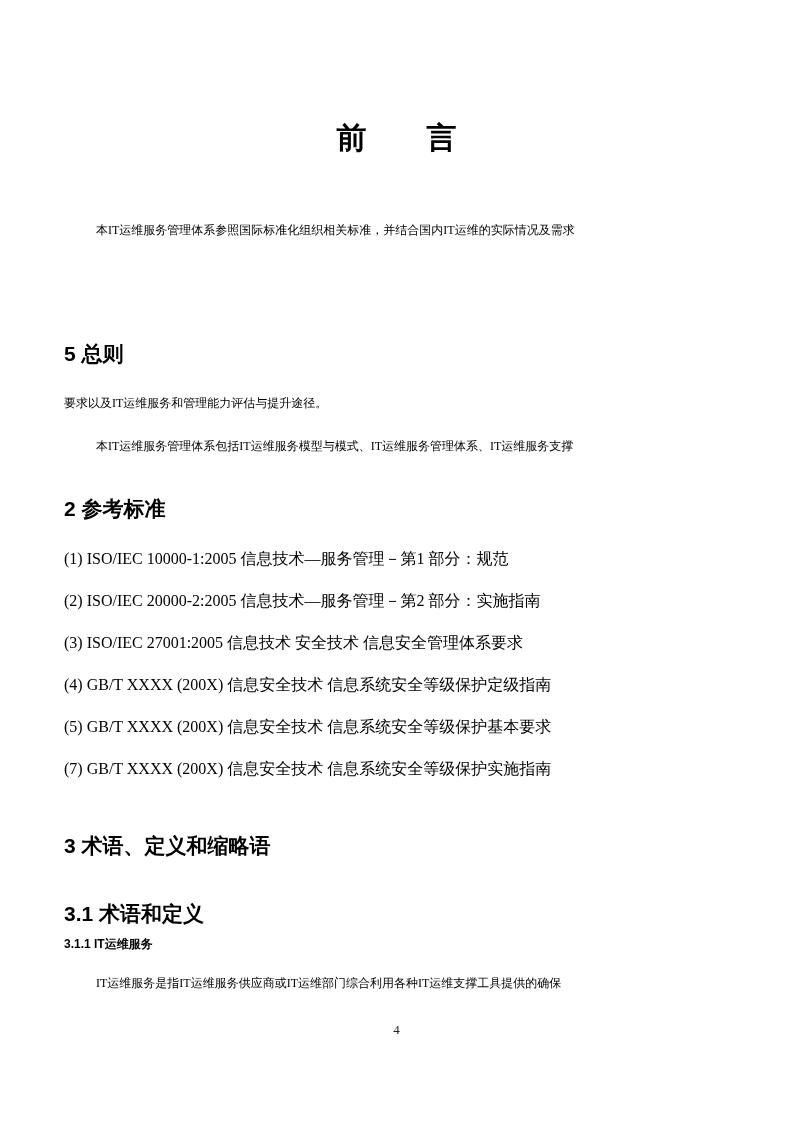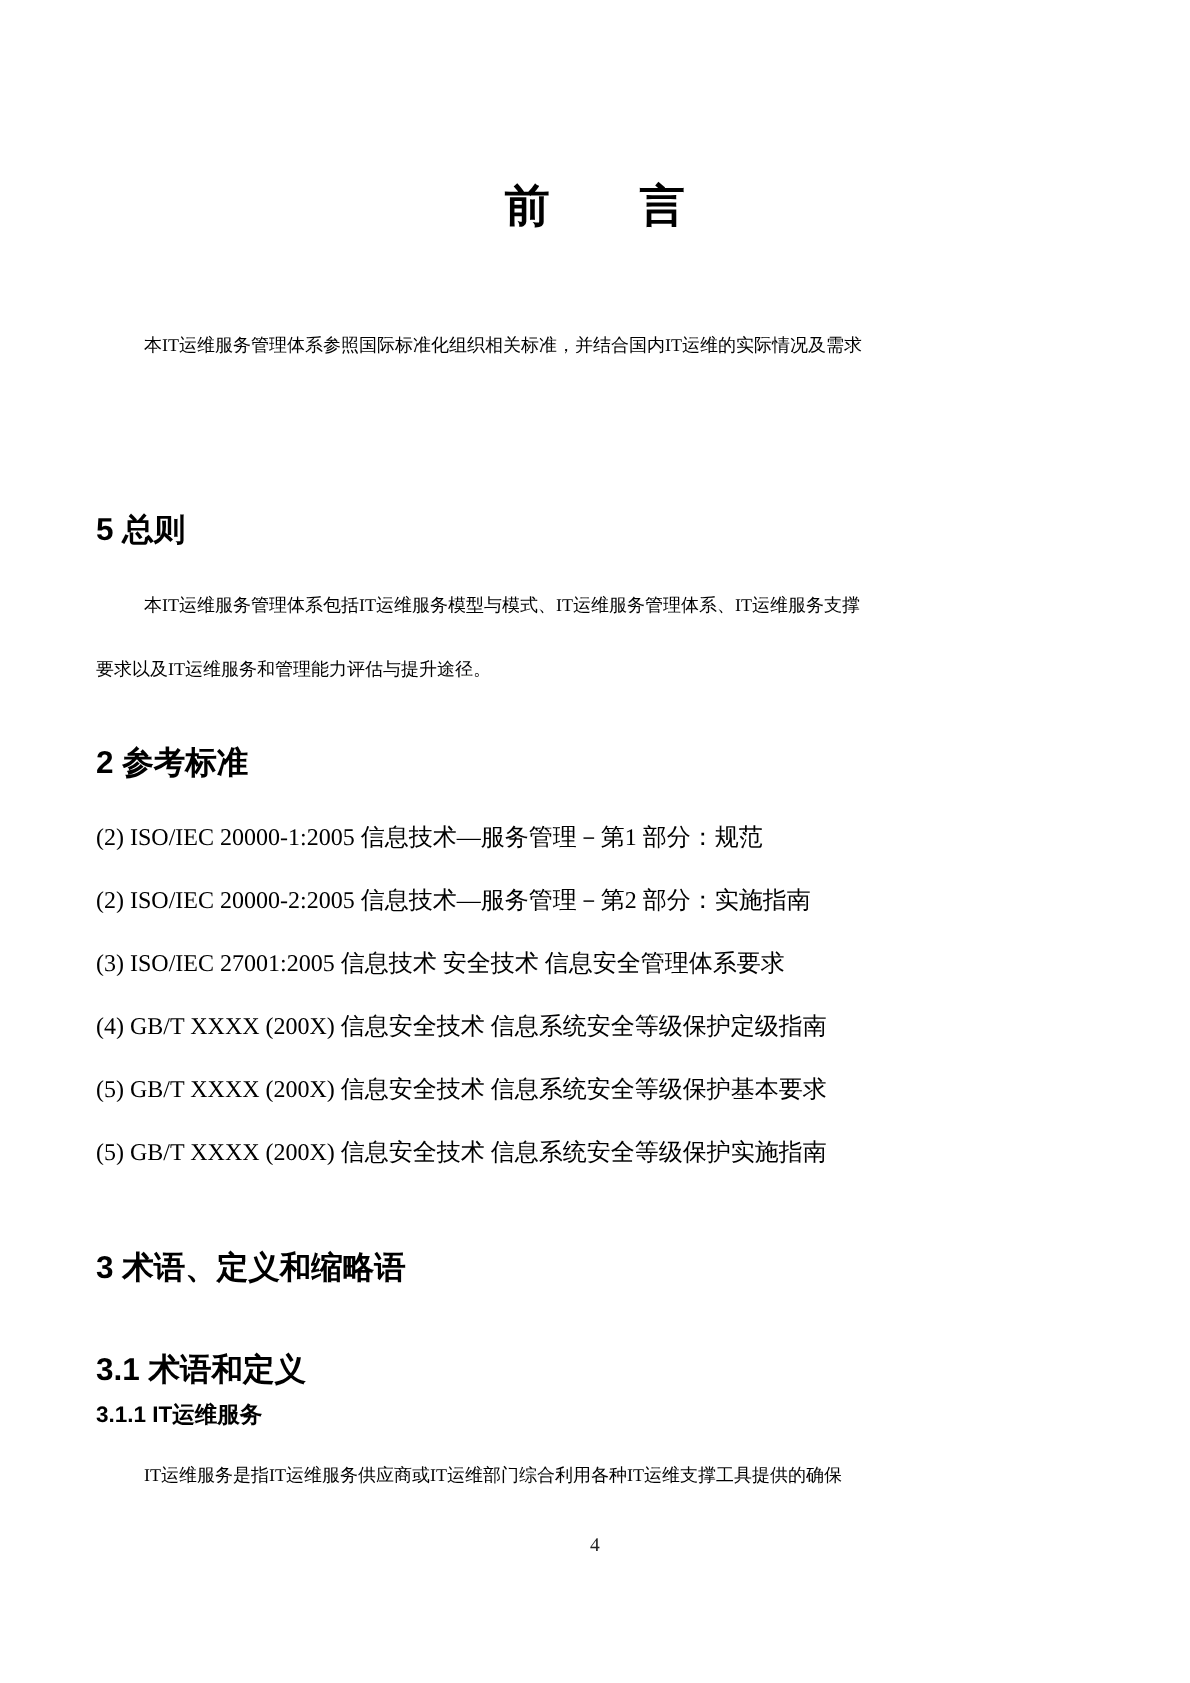--- a/index.html
+++ b/index.html
@@ -36,21 +36,21 @@
     font-family: "Liberation Sans", sans-serif;
     font-weight: bold;
     font-size: 21px;
     line-height: 30px;
     white-space: pre;
   }
   .heading-2 {
     margin: 0;
     font-family: "Liberation Sans", sans-serif;
     font-weight: bold;
-    font-size: 15px;
+    font-size: 12px;
     line-height: 26px;
     white-space: pre;
   }
   .para .line {
     font-size: 12px;
     line-height: 43px;
     white-space: pre;
   }
   .para .line.indent {
     padding-left: 32px;
@@ -80,33 +80,33 @@
 
   <h1 class="abs doc-title">前　　言</h1>
 
   <div class="abs para" style="top:209px">
     <div class="line indent">本IT运维服务管理体系参照国际标准化组织相关标准，并结合国内IT运维的实际情况及需求</div>
   </div>
 
   <h2 class="abs heading-1" style="top:339px">5 总则</h2>
 
   <div class="abs para" style="top:382px">
+    <div class="line">要求以及IT运维服务和管理能力评估与提升途径。</div>
     <div class="line indent">本IT运维服务管理体系包括IT运维服务模型与模式、IT运维服务管理体系、IT运维服务支撑</div>
-    <div class="line">要求以及IT运维服务和管理能力评估与提升途径。</div>
   </div>
 
   <h2 class="abs heading-1" style="top:494px">2 参考标准</h2>
 
   <ol class="abs ref-list" style="top:538px">
-    <li>(2) ISO/IEC 20000-1:2005 信息技术—服务管理－第1 部分：规范</li>
+    <li>(1) ISO/IEC 10000-1:2005 信息技术—服务管理－第1 部分：规范</li>
     <li>(2) ISO/IEC 20000-2:2005 信息技术—服务管理－第2 部分：实施指南</li>
     <li>(3) ISO/IEC 27001:2005 信息技术 安全技术 信息安全管理体系要求</li>
     <li>(4) GB/T XXXX (200X) 信息安全技术 信息系统安全等级保护定级指南</li>
     <li>(5) GB/T XXXX (200X) 信息安全技术 信息系统安全等级保护基本要求</li>
-    <li>(5) GB/T XXXX (200X) 信息安全技术 信息系统安全等级保护实施指南</li>
+    <li>(7) GB/T XXXX (200X) 信息安全技术 信息系统安全等级保护实施指南</li>
   </ol>
 
   <h2 class="abs heading-1" style="top:831px">3 术语、定义和缩略语</h2>
 
   <h2 class="abs heading-1" style="top:899px">3.1 术语和定义</h2>
 
   <h3 class="abs heading-2" style="top:931px">3.1.1 IT运维服务</h3>
 
   <div class="abs para" style="top:962px">
     <div class="line indent">IT运维服务是指IT运维服务供应商或IT运维部门综合利用各种IT运维支撑工具提供的确保</div>

